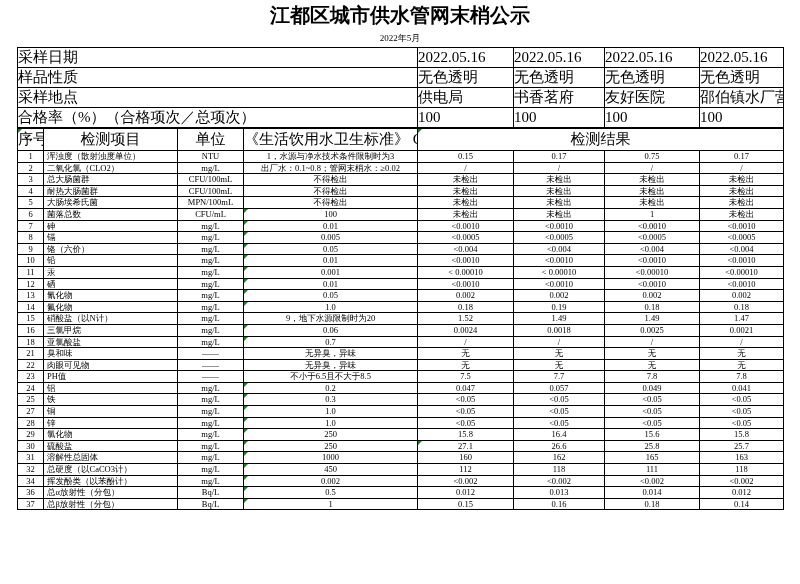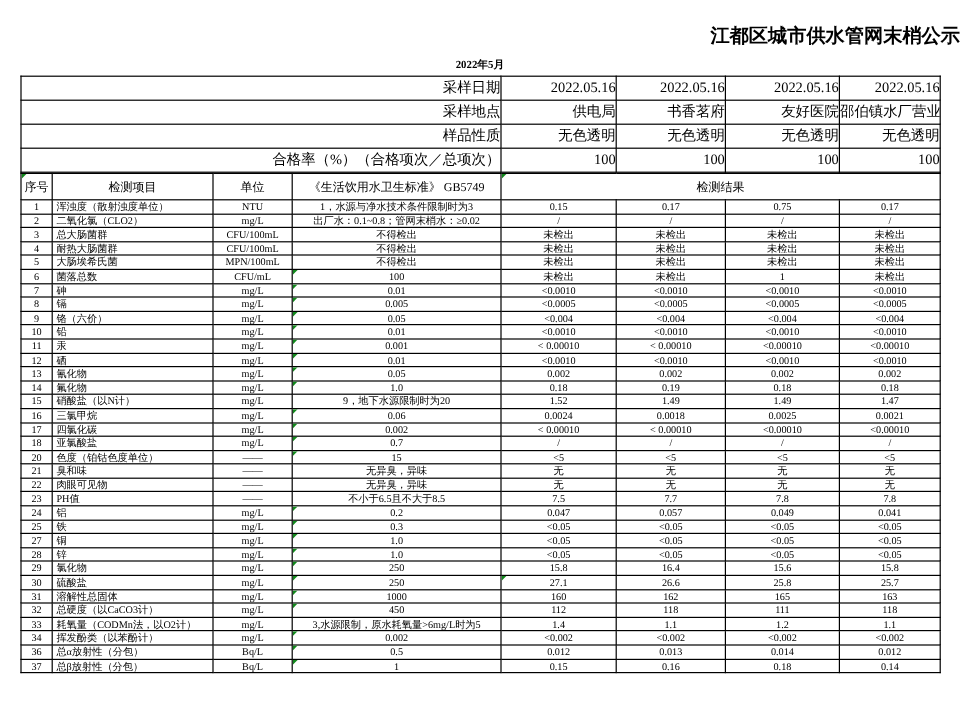--- a/index.html
+++ b/index.html
@@ -2,37 +2,36 @@
 <html style="--flag: #12891c;"><head>
 <meta charset="utf-8">
 <style>
   html,body{margin:0;padding:0;}
   body{
     width:800px;height:584px;background:#ffffff;color:#000;
     font-family:"Liberation Serif","DejaVu Serif",serif;
     overflow:hidden;
   }
   .title{
-    text-align:right;font-weight:bold;font-size:16px;line-height:20px;
+    text-align:center;font-weight:bold;font-size:20px;line-height:20px;
     padding-top:5px;
     font-family:"Liberation Sans","DejaVu Sans",sans-serif;
-    margin-top:16px;
   }
   .subtitle{
-    text-align:center;font-size:9px;line-height:10px;margin-top:8px;font-weight:bold;
+    text-align:center;font-size:9px;line-height:10px;margin-top:8px;
   }
   table{border-collapse:collapse;table-layout:fixed;margin-left:17px;}
   td,th{border:1px solid #000;overflow:hidden;white-space:nowrap;}
   .summary{margin-top:4px;width:766px;}
   .summary td{
-    height:19px;font-size:12px;text-align:right;padding:0;
+    height:19px;font-size:15px;text-align:left;padding:0;
   }
   .main{width:766px;}
   .main th{
-    height:21px;font-size:10px;font-weight:normal;text-align:center;padding:0;
+    height:21px;font-size:15px;font-weight:normal;text-align:center;padding:0;
   }
   .main td{
     height:10.3px;line-height:10.6px;font-size:8.5px;text-align:center;padding:0;
   }
   .main td.item{text-align:left;padding-left:3px;margin-left:20px;}
   .flag{position:relative;}
   .flag::before{
     content:"";position:absolute;top:0;left:0;width:0;height:0;
     border-top:4px solid var(--flag,#12891c);
     border-right:4px solid transparent;
@@ -55,32 +54,32 @@
     </colgroup>
     <tbody id="summary-body">
         <tr>
           <td>采样日期</td>
           <td>2022.05.16</td>
           <td>2022.05.16</td>
           <td>2022.05.16</td>
           <td>2022.05.16</td>
         </tr>
         <tr>
+          <td>样品性质</td>
+          <td>无色透明</td>
+          <td>无色透明</td>
+          <td>无色透明</td>
+          <td>无色透明</td>
+        </tr>
+        <tr>
           <td>采样地点</td>
           <td>供电局</td>
           <td>书香茗府</td>
           <td>友好医院</td>
           <td>邵伯镇水厂营业所</td>
-        </tr>
-        <tr>
-          <td>样品性质</td>
-          <td>无色透明</td>
-          <td>无色透明</td>
-          <td>无色透明</td>
-          <td>无色透明</td>
         </tr>
         <tr>
           <td>合格率（%）（合格项次／总项次）</td>
           <td>100</td>
           <td>100</td>
           <td>100</td>
           <td>100</td>
         </tr>
       </tbody>
   </table>
@@ -260,48 +259,28 @@
           <td>16</td>
           <td class="item">三氯甲烷</td>
           <td>mg/L</td>
           <td class="flag">0.06</td>
           <td>0.0024</td>
           <td>0.0018</td>
           <td>0.0025</td>
           <td>0.0021</td>
         </tr>
         <tr>
-          <td>17</td>
-          <td class="item">四氯化碳</td>
-          <td>mg/L</td>
-          <td class="flag">0.002</td>
-          <td>&lt; 0.00010</td>
-          <td>&lt; 0.00010</td>
-          <td>&lt;0.00010</td>
-          <td>&lt;0.00010</td>
-        </tr>
-        <tr>
           <td>18</td>
           <td class="item">亚氯酸盐</td>
           <td>mg/L</td>
           <td class="flag">0.7</td>
           <td>/</td>
           <td>/</td>
           <td>/</td>
           <td>/</td>
-        </tr>
-        <tr>
-          <td>20</td>
-          <td class="item">色度（铂钴色度单位）</td>
-          <td>——</td>
-          <td class="flag">15</td>
-          <td>&lt;5</td>
-          <td>&lt;5</td>
-          <td>&lt;5</td>
-          <td>&lt;5</td>
         </tr>
         <tr>
           <td>21</td>
           <td class="item">臭和味</td>
           <td>——</td>
           <td>无异臭，异味</td>
           <td>无</td>
           <td>无</td>
           <td>无</td>
           <td>无</td>
@@ -400,30 +379,20 @@
           <td>32</td>
           <td class="item">总硬度（以CaCO3计）</td>
           <td>mg/L</td>
           <td class="flag">450</td>
           <td>112</td>
           <td>118</td>
           <td>111</td>
           <td>118</td>
         </tr>
         <tr>
-          <td>33</td>
-          <td class="item">耗氧量（CODMn法，以O2计）</td>
-          <td>mg/L</td>
-          <td>3,水源限制，原水耗氧量&gt;6mg/L时为5</td>
-          <td>1.4</td>
-          <td>1.1</td>
-          <td>1.2</td>
-          <td>1.1</td>
-        </tr>
-        <tr>
           <td>34</td>
           <td class="item">挥发酚类（以苯酚计）</td>
           <td>mg/L</td>
           <td class="flag">0.002</td>
           <td>&lt;0.002</td>
           <td>&lt;0.002</td>
           <td>&lt;0.002</td>
           <td>&lt;0.002</td>
         </tr>
         <tr>

